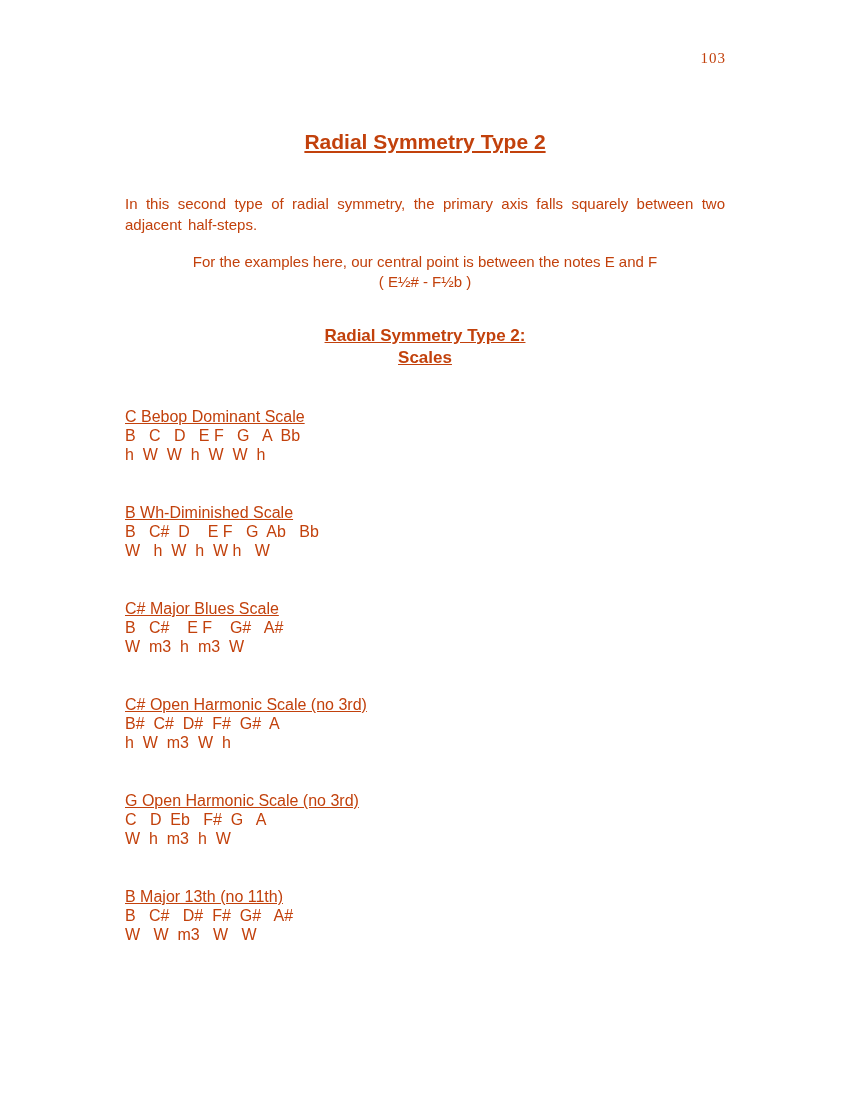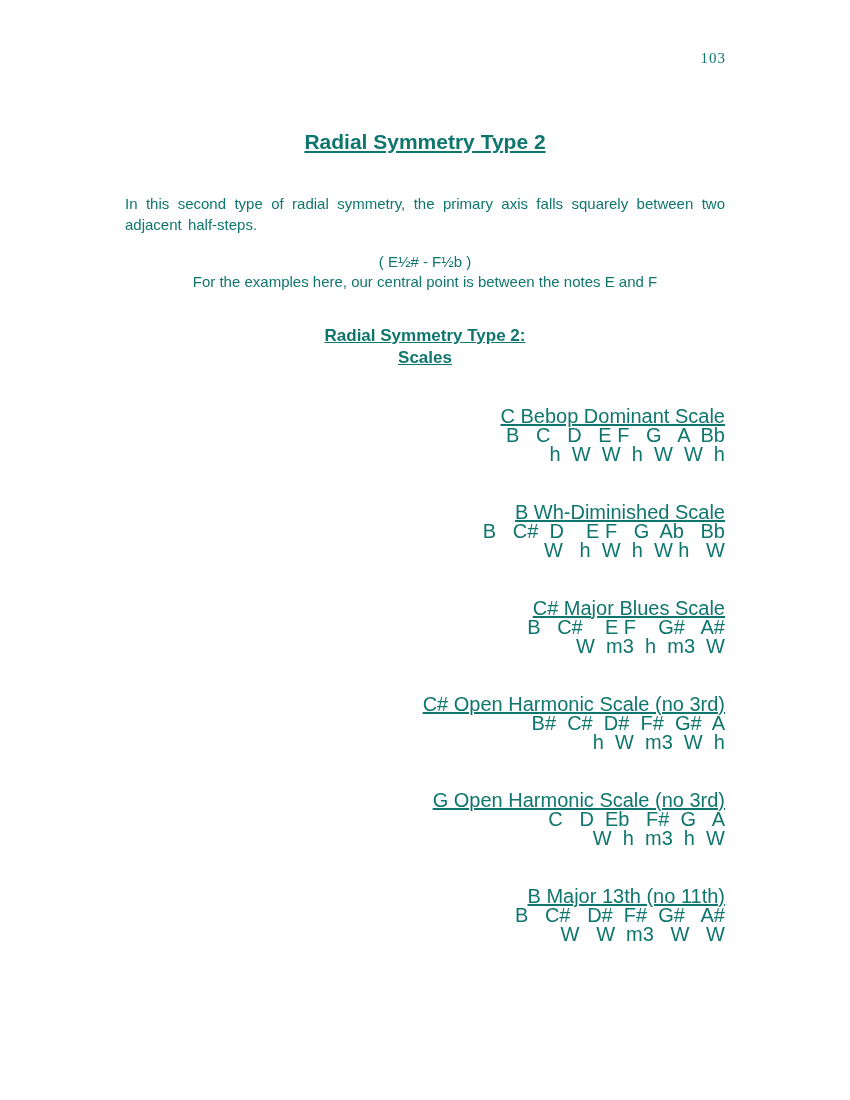--- a/index.html
+++ b/index.html
@@ -2,21 +2,21 @@
 <html><head>
 <meta charset="utf-8">
 <style>
   html, body { margin: 0; padding: 0; background: #ffffff; }
   .page {
     position: relative;
     width: 850px;
     height: 1100px;
     margin: 0 auto;
     background: #ffffff;
-    color: #0f766e;
+    color: #c2410c;
     font-family: "Liberation Sans", sans-serif;
     box-sizing: border-box;
     padding: 130px 125px 0 125px;
     overflow: hidden;
   }
   .page-number {
     position: absolute;
     top: 50px;
     right: 124px;
     font-family: "Liberation Serif", serif;
@@ -48,22 +48,22 @@
   .section-heading {
     margin-top: 33px;
     text-align: center;
     font-size: 17px;
     font-weight: bold;
     line-height: 22px;
   }
   .section-heading .underlined { text-decoration: underline; }
   .scales {
     margin-top: 38px;
-    text-align: right;
-    font-size: 20px;
+    text-align: left;
+    font-size: 16px;
     line-height: 19px;
   }
   .scale-block { margin-bottom: 39px; }
   .scale-title { text-decoration: underline; }
   .scale-notes, .scale-intervals { white-space: pre; }
   .footer {
     margin-top: -8px;
     text-align: center;
     font-family: "Liberation Serif", serif;
     font-size: 14px;
@@ -74,22 +74,22 @@
 
 <div class="page">
 
   <div class="page-number">103</div>
 
   <h1 class="title">Radial Symmetry Type 2</h1>
 
   <p class="intro">In this second type of radial symmetry, the primary axis falls squarely between two adjacent half-steps.</p>
 
   <div class="central">
+    <div>For the examples here, our central point is between the notes E and F</div>
     <div>( E½# - F½b )</div>
-    <div>For the examples here, our central point is between the notes E and F</div>
   </div>
 
   <div class="section-heading">
     <div class="underlined">Radial Symmetry Type 2:</div>
     <div class="underlined">Scales</div>
   </div>
 
   <div class="scales" id="scales">
   <div class="scale-block">
     <div class="scale-title">C Bebop Dominant Scale</div>

